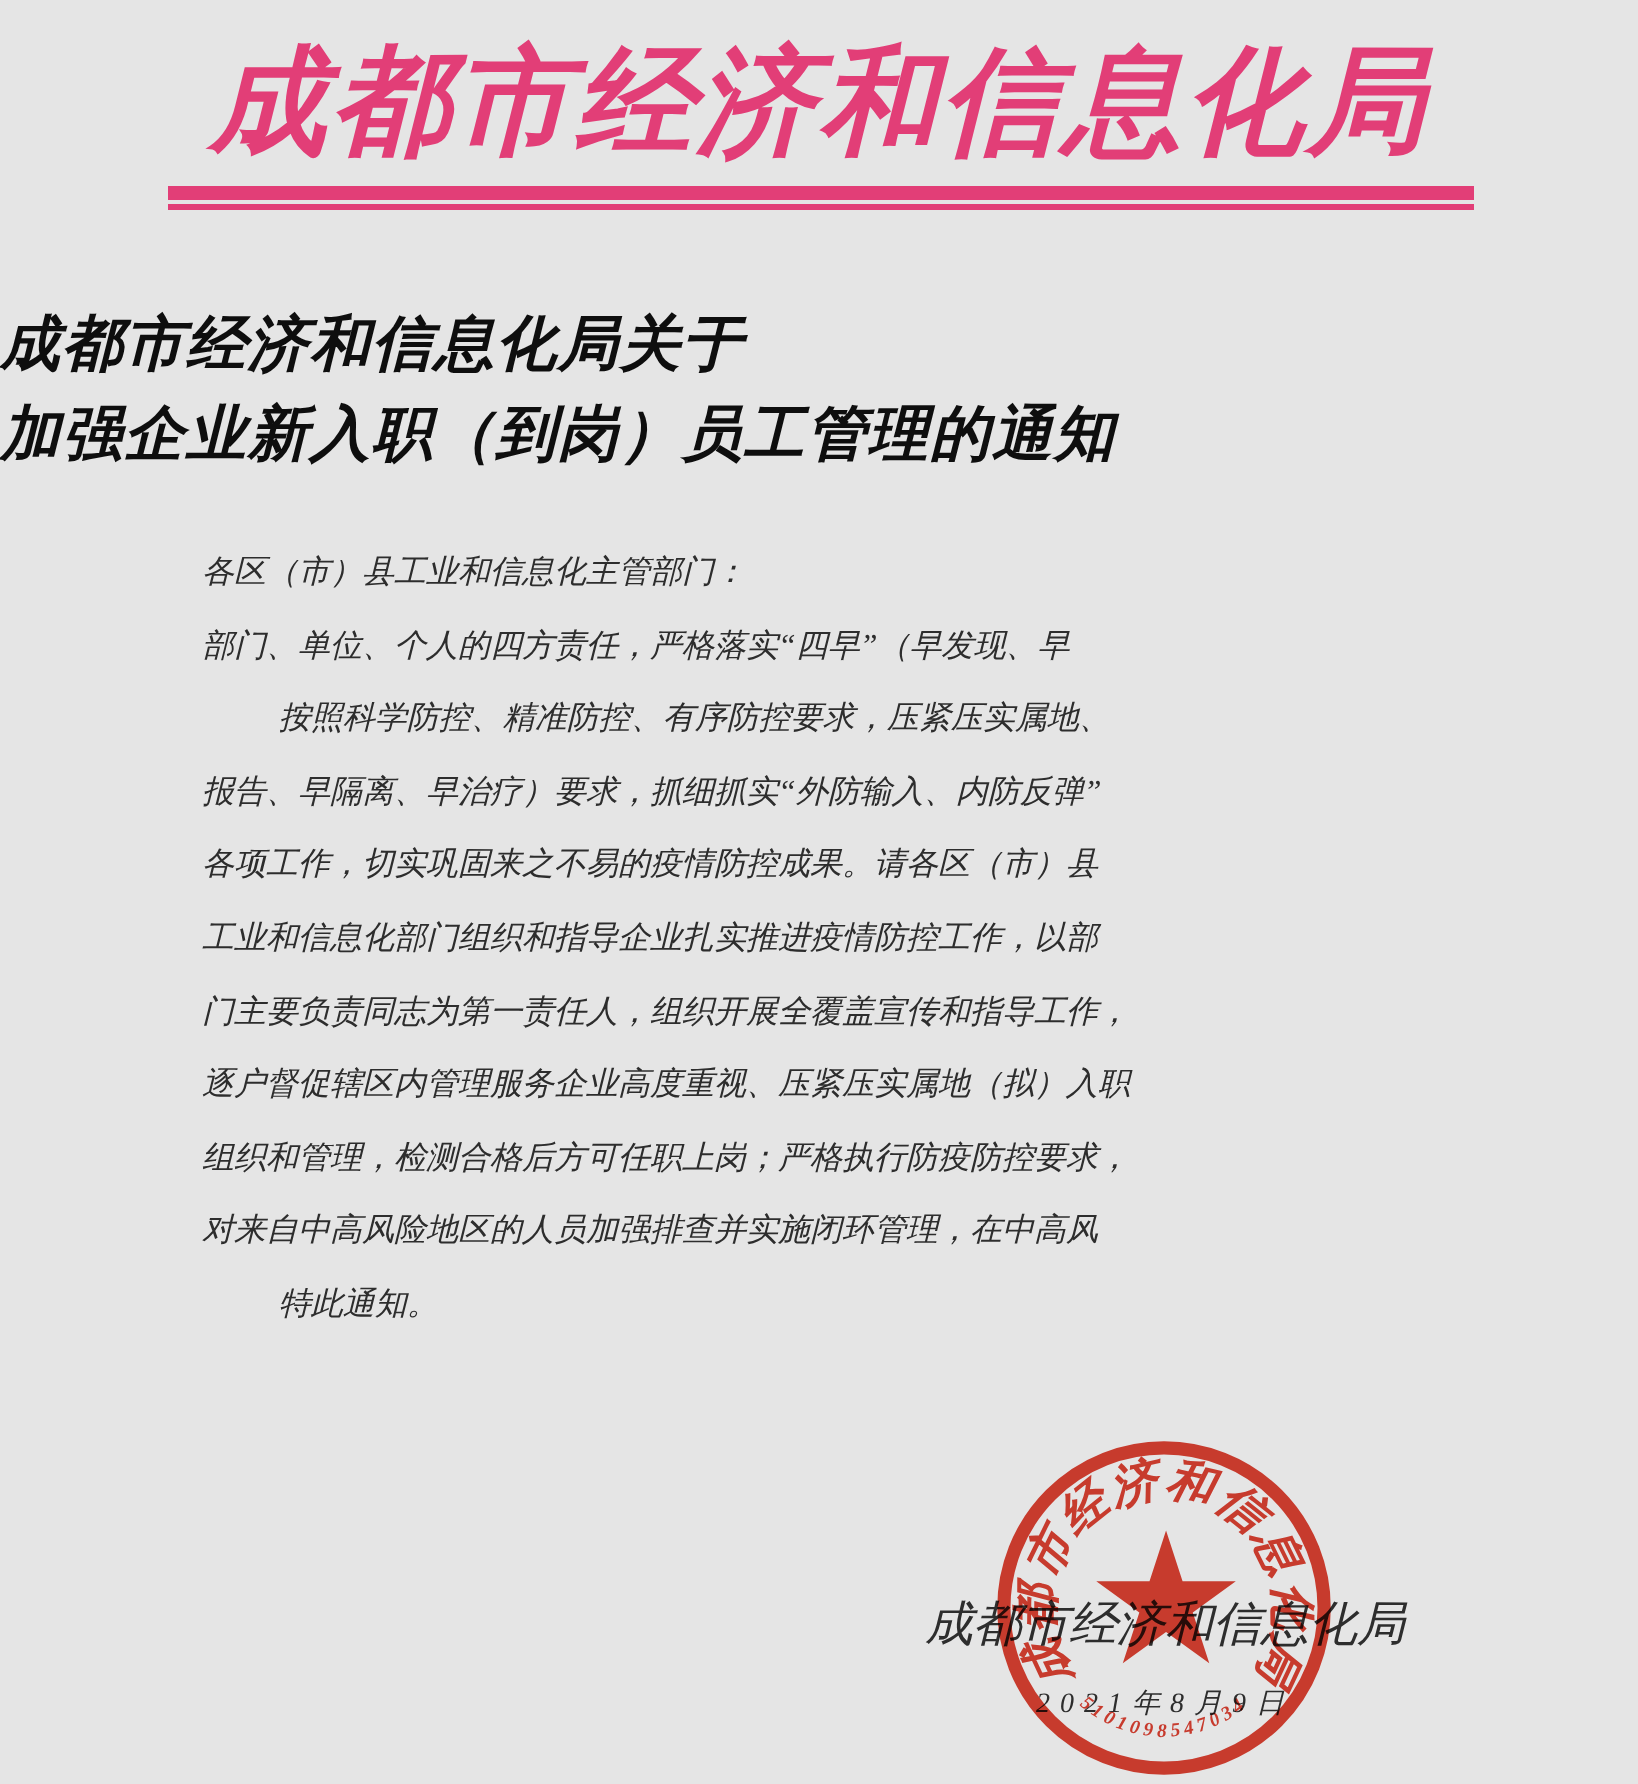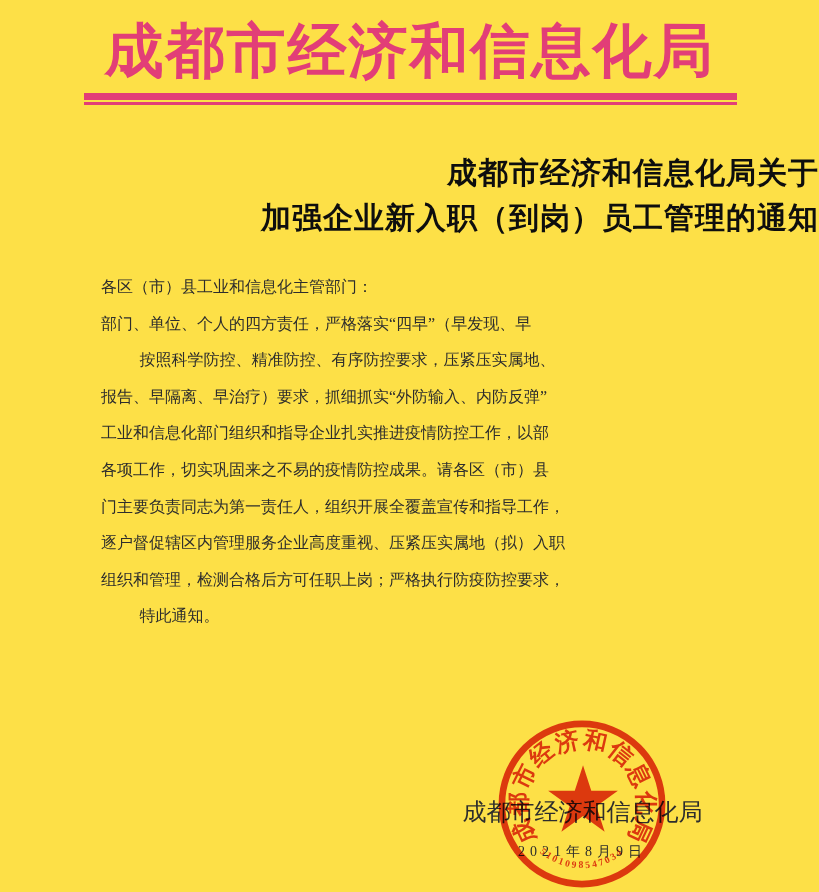--- a/index.html
+++ b/index.html
@@ -1,39 +1,39 @@
 <!DOCTYPE html>
 <html lang="zh" style="--letterhead_pink: #e23e77; --seal_red: #dc3222;"><head>
 <meta charset="utf-8">
 <style>
   html,body{margin:0;padding:0;}
   body{
     width:819px;height:892px;overflow:hidden;background:#ffffff;
     font-family:"Liberation Serif","DejaVu Serif",serif;
     position:relative;
   }
-  .page{position:absolute;inset:0;background:#fde047;}
+  .page{position:absolute;inset:0;background:#e5e5e5;font-style:italic;}
 
   
   .letterhead{
     position:absolute;top:16px;left:0;width:100%;
     text-align:center;
     font-size:59px;font-weight:700;letter-spacing:2px;
     color:var(--letterhead_pink,#e23e77);
     line-height:70px;
     white-space:nowrap;
   }
   .rule{position:absolute;top:93px;left:84px;width:653px;}
   .rule .thick{height:7px;background:var(--letterhead_pink,#e23e77);}
   .rule .thin{height:2.5px;margin-top:2px;background:var(--letterhead_pink,#e23e77);}
 
   
   .doc-title{
     position:absolute;top:150px;left:0;width:100%;
-    text-align:right;color:#0e0e0e;
+    text-align:left;color:#0e0e0e;
     font-size:30px;font-weight:700;line-height:45px;
     letter-spacing:1px;white-space:nowrap;
   }
 
   
   .body{
     position:absolute;top:269px;left:101px;width:640px;
     color:#2d2d2d;font-size:16px;line-height:36.6px;
     white-space:nowrap;
   }
@@ -72,25 +72,26 @@
   <div class="doc-title">
     <div>成都市经济和信息化局关于</div>
     <div>加强企业新入职（到岗）员工管理的通知</div>
   </div>
 
   <div class="body">
     <div class="line">各区（市）县工业和信息化主管部门：</div>
     <div class="line">部门、单位、个人的四方责任，严格落实“四早”（早发现、早</div>
     <div class="line indent">按照科学防控、精准防控、有序防控要求，压紧压实属地、</div>
     <div class="line">报告、早隔离、早治疗）要求，抓细抓实“外防输入、内防反弹”</div>
+    <div class="line">各项工作，切实巩固来之不易的疫情防控成果。请各区（市）县</div>
     <div class="line">工业和信息化部门组织和指导企业扎实推进疫情防控工作，以部</div>
-    <div class="line">各项工作，切实巩固来之不易的疫情防控成果。请各区（市）县</div>
     <div class="line">门主要负责同志为第一责任人，组织开展全覆盖宣传和指导工作，</div>
     <div class="line">逐户督促辖区内管理服务企业高度重视、压紧压实属地（拟）入职</div>
     <div class="line">组织和管理，检测合格后方可任职上岗；严格执行防疫防控要求，</div>
+    <div class="line">对来自中高风险地区的人员加强排查并实施闭环管理，在中高风</div>
     <div class="line indent">特此通知。</div>
   </div>
 
   <div class="signature">
     <div class="org">成都市经济和信息化局</div>
     <div class="date">2021年8月9日</div>
   </div>
 
   <svg class="seal" viewBox="0 0 200 200" xmlns="http://www.w3.org/2000/svg">
     <defs>

